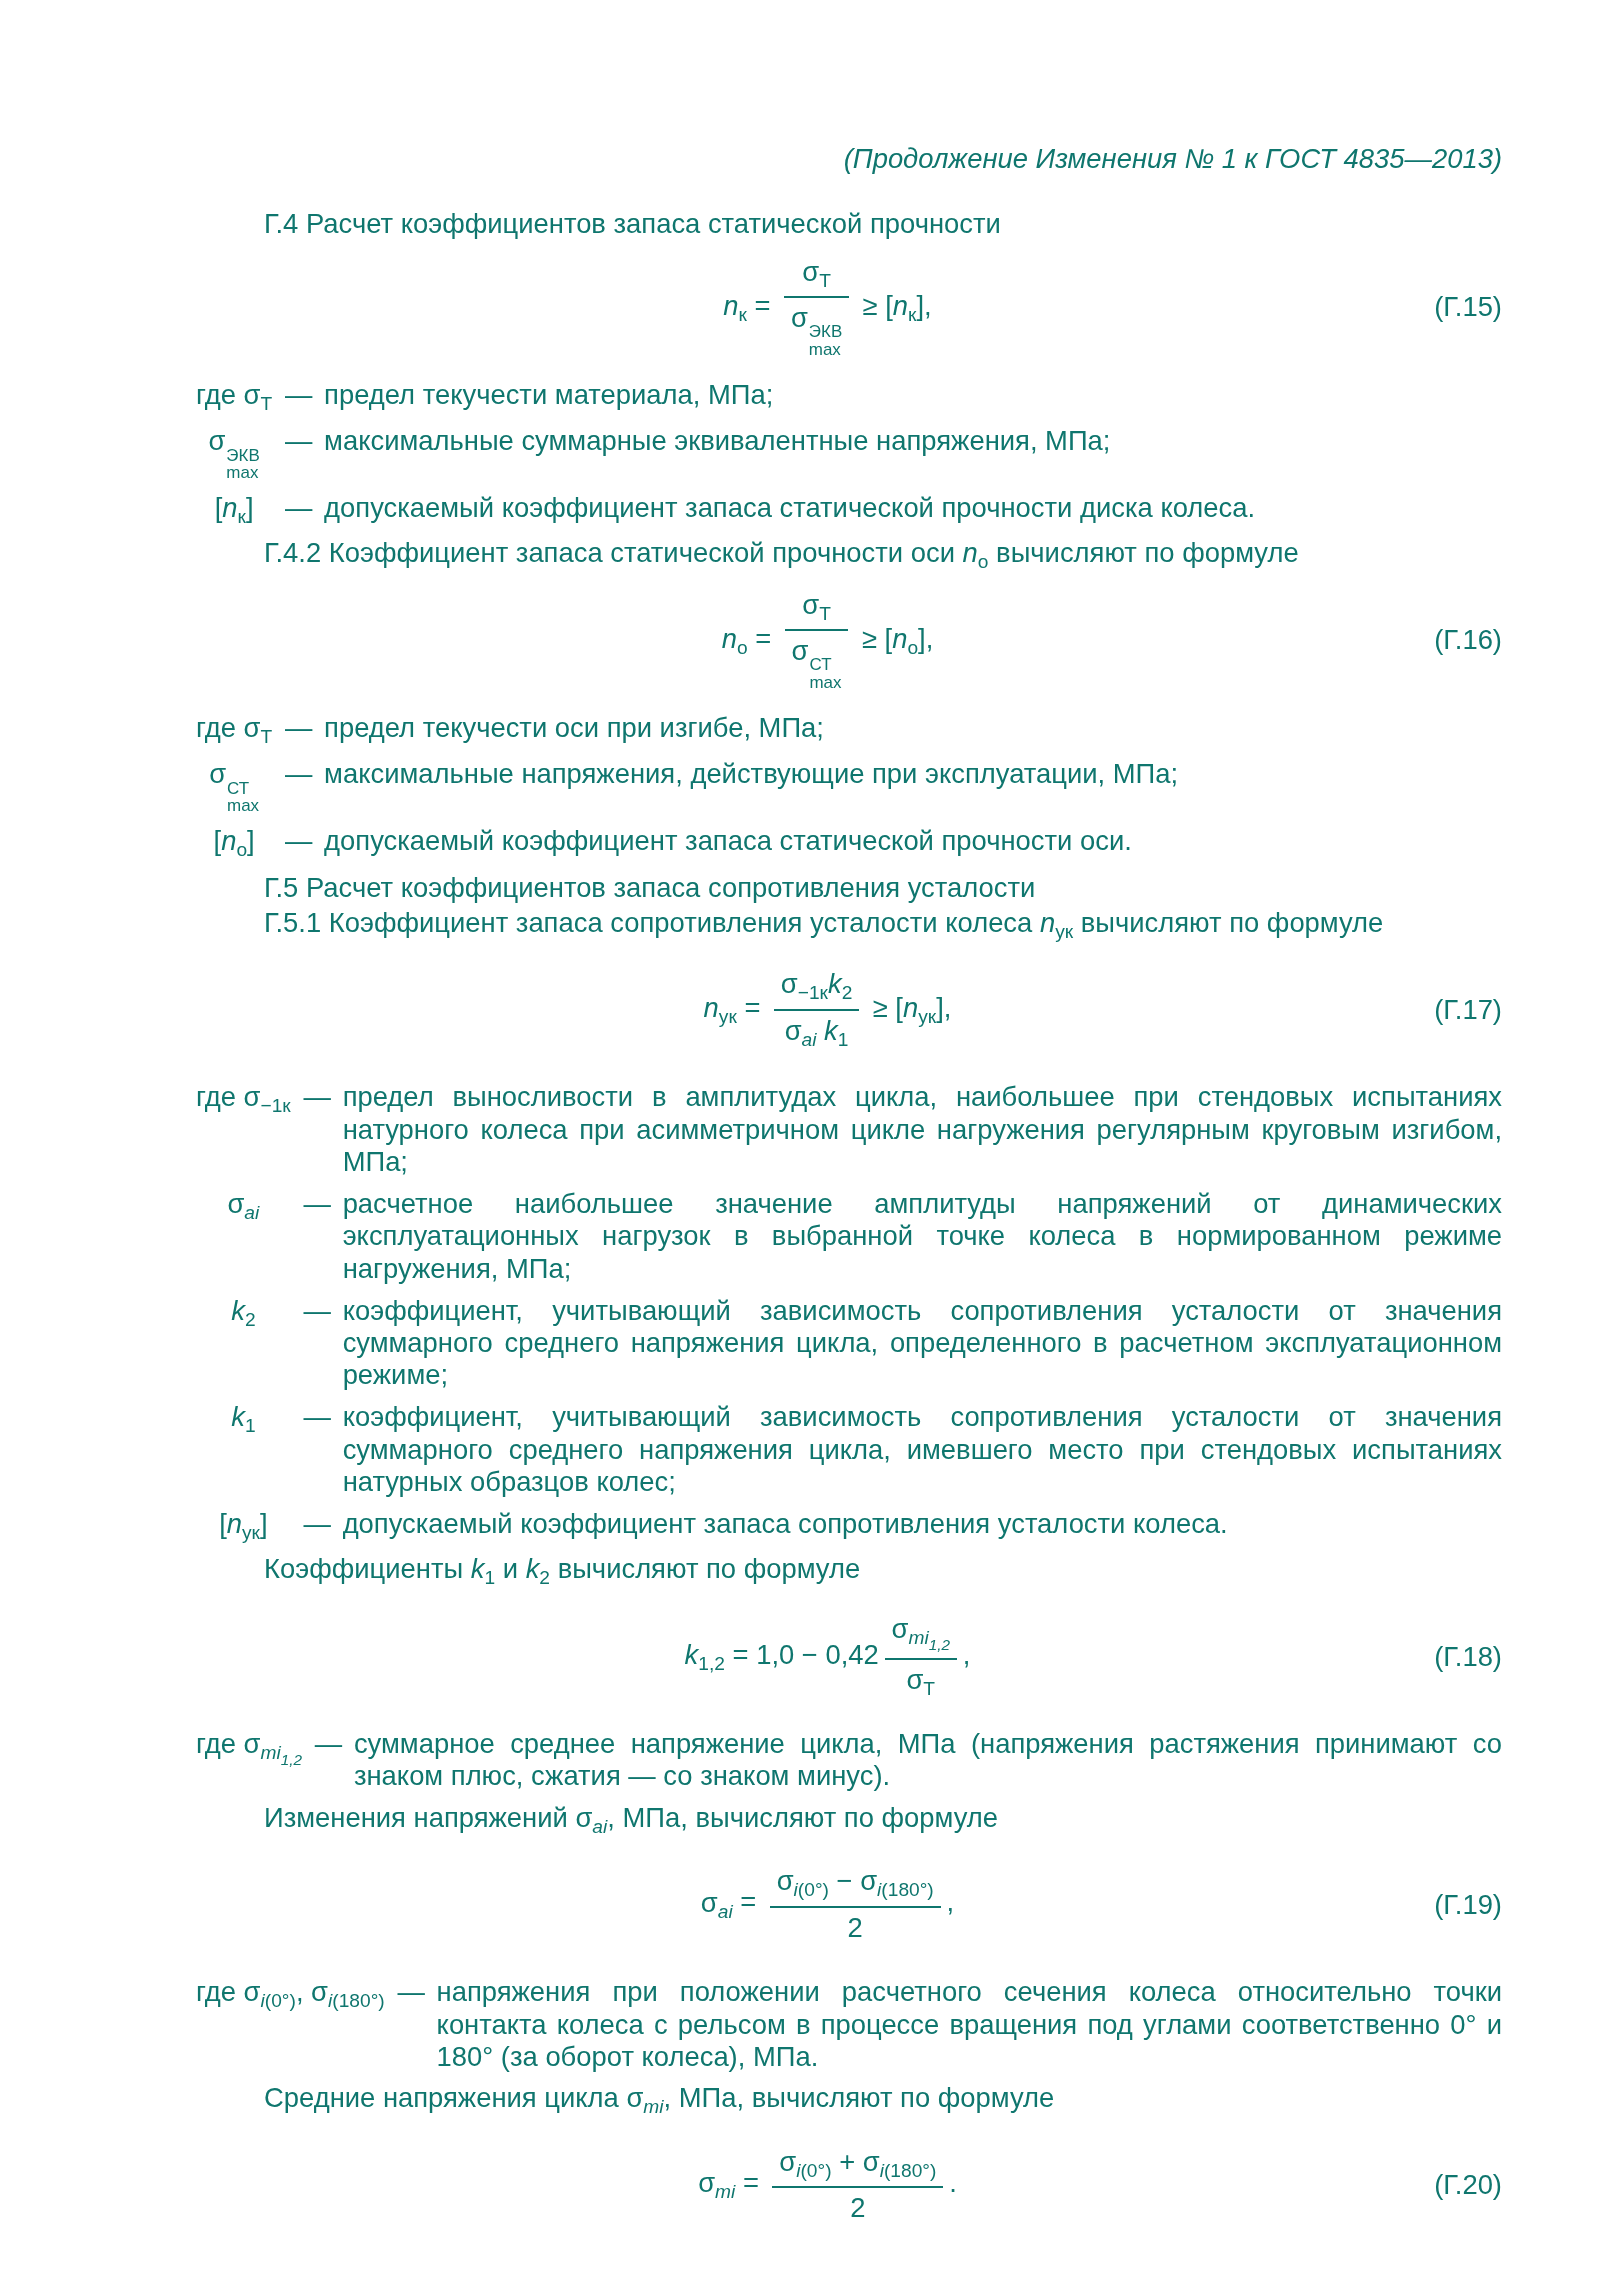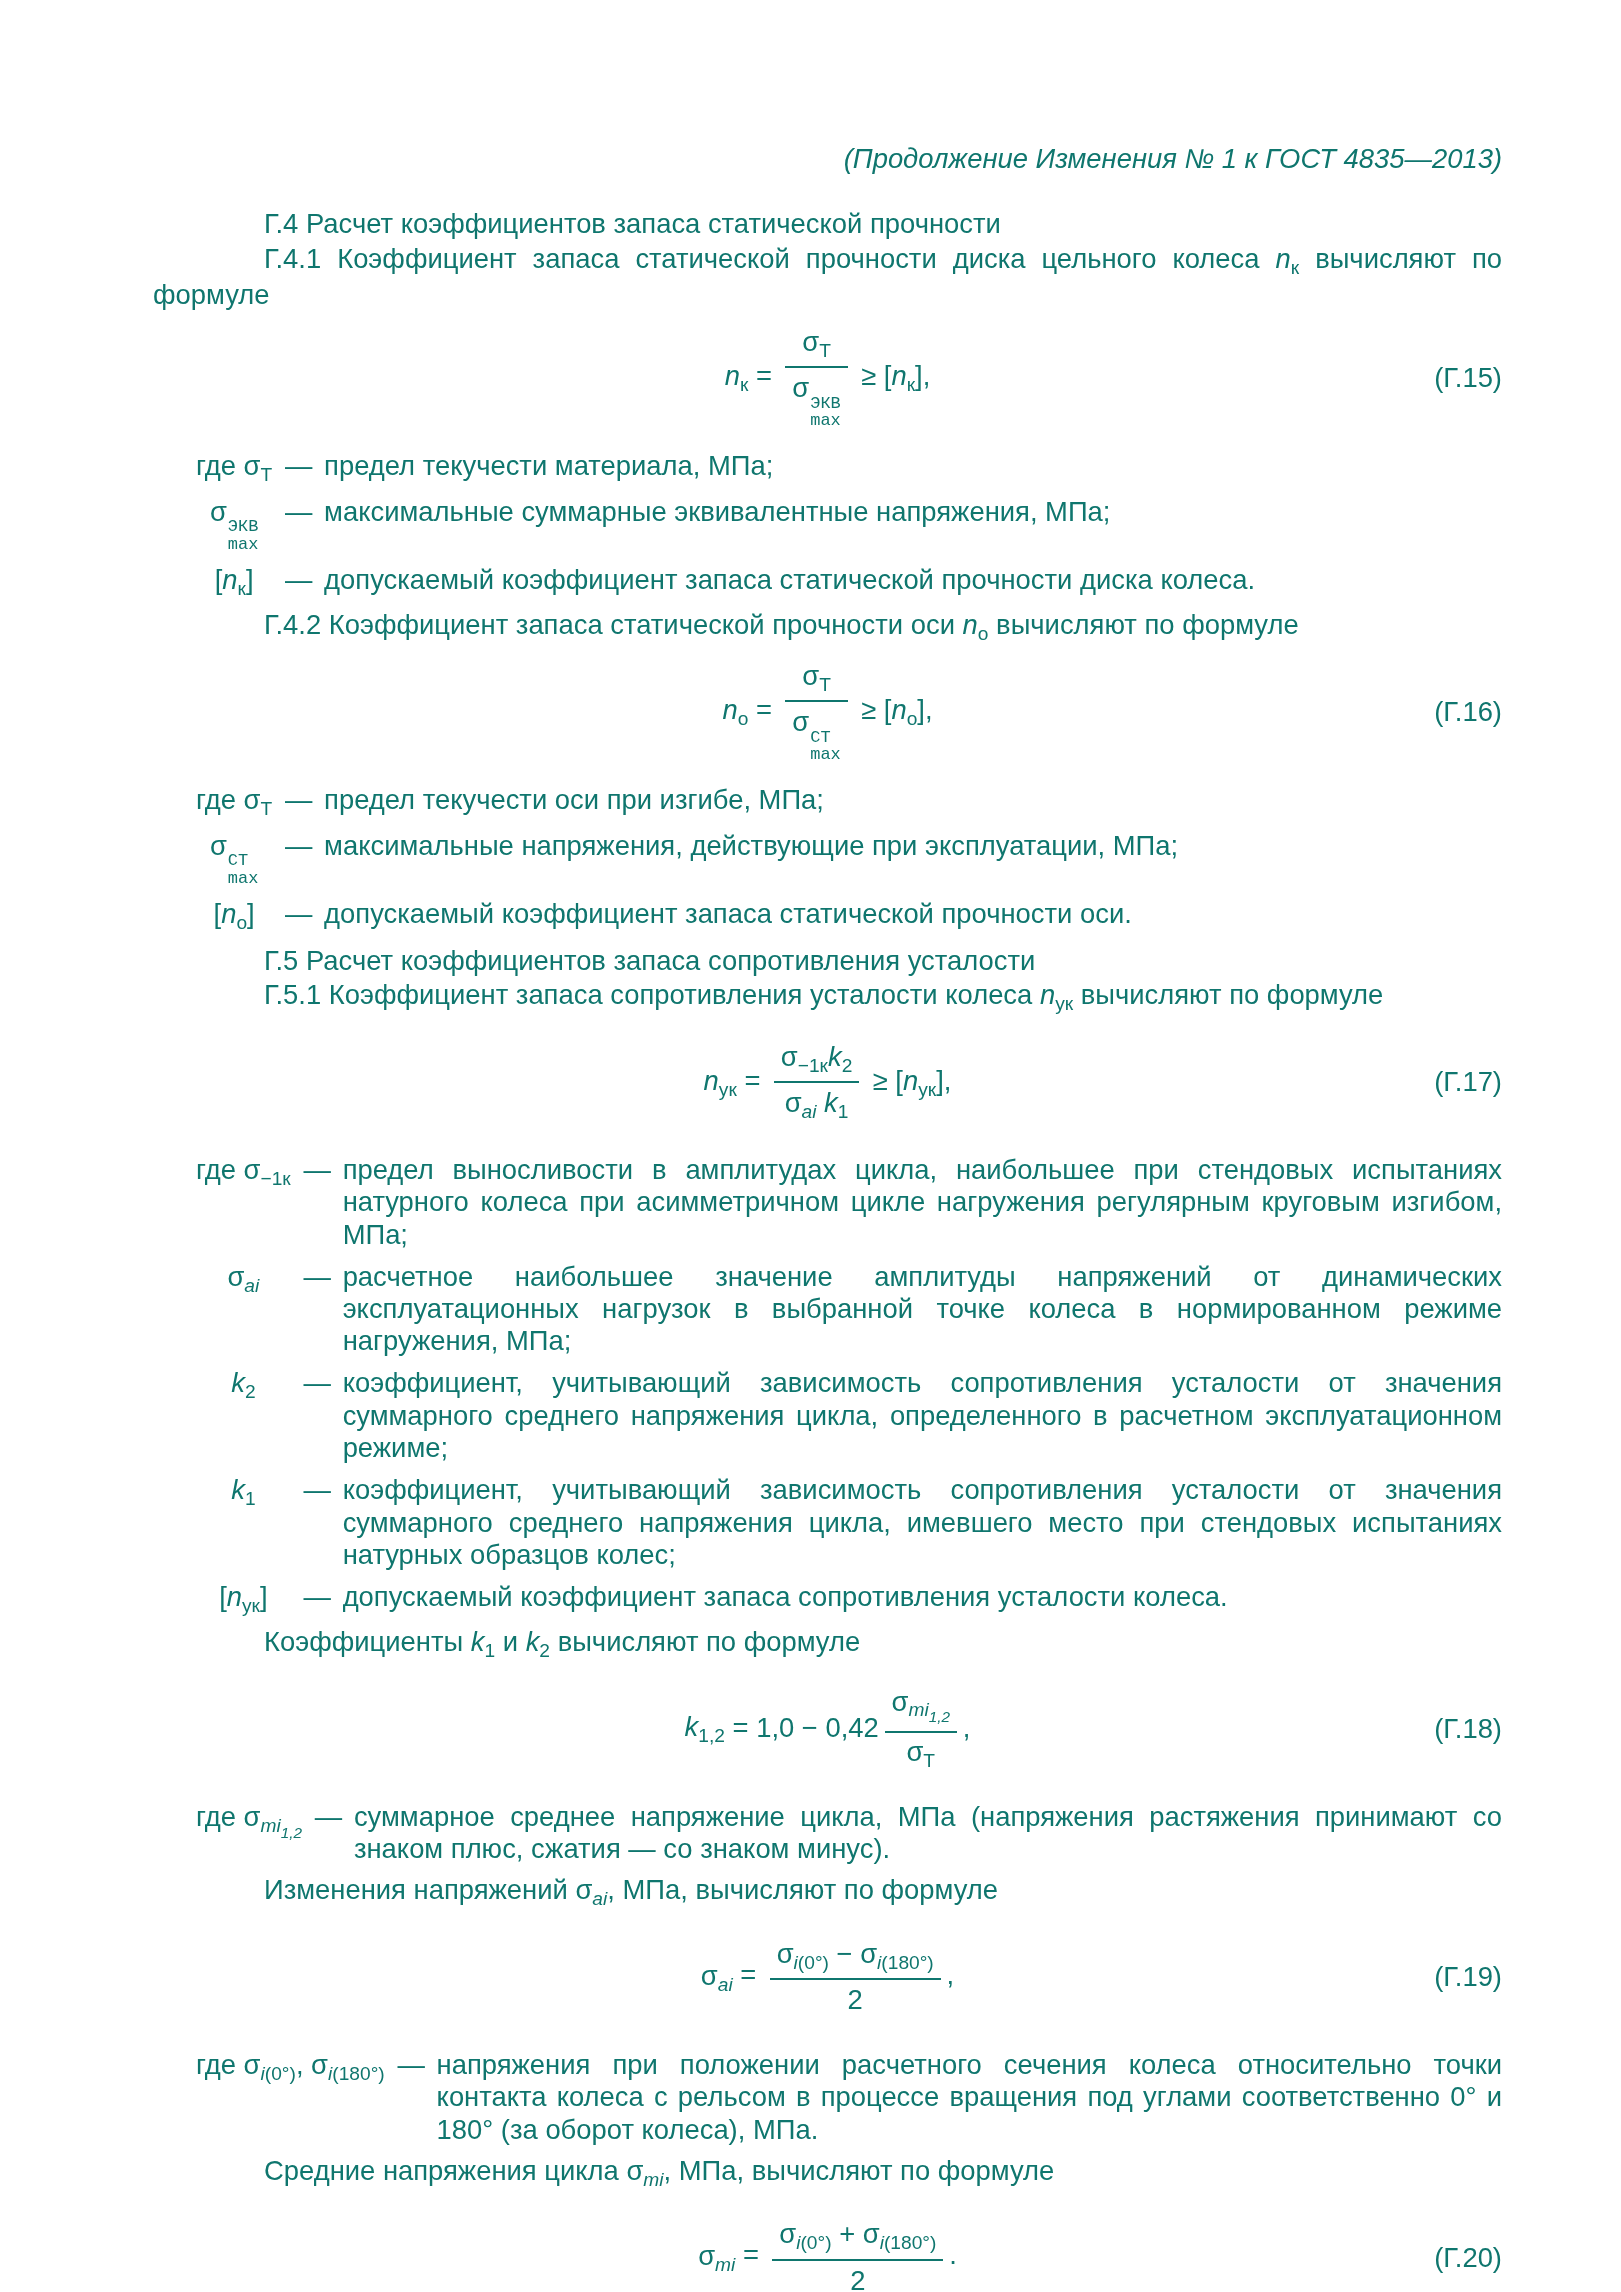--- a/index.html
+++ b/index.html
@@ -23,42 +23,41 @@
   .f-main { text-align: center; }
   .f-label { position: absolute; right: 0; top: 50%; transform: translateY(-50%); }
 
   .it { font-style: italic; }
 
   .ss  { font-size: 0.7em; vertical-align: -0.3em; }
   .ss2 { font-size: 0.8em; vertical-align: -0.4em; }
 
   .stack {
     display: inline-flex; flex-direction: column; align-items: flex-start;
-    font-size: 0.62em; line-height: 1.05; vertical-align: -0.62em; margin-left: 1px; font-family: Liberation Mono, monospace;
+    font-size: 0.62em; line-height: 1.05; vertical-align: -0.62em; margin-left: 1px;
   }
 
   .frac { display: inline-block; text-align: center; vertical-align: middle; margin: 0 5.9px; }
   .frac .num { display: block; border-bottom: 2px solid currentColor; padding: 0 6.9px 3.9px 6.9px; }
   .frac .den { display: block; padding: 3.9px 6.9px 0 6.9px; }
 
   .deflist { display: table; width: calc(100% - 43px); margin: 7.8px 0 3.9px 43px; border-collapse: collapse; }
   .defrow { display: table-row; }
   .def-term { display: table-cell; white-space: nowrap; text-align: center; vertical-align: top; padding: 4.9px 0 4.9px 0; }
   .def-dash { display: table-cell; vertical-align: top; padding: 4.9px 11.8px 0 12.7px; }
   .def-text { display: table-cell; width: 100%; text-align: justify; vertical-align: top; padding: 4.9px 0 4.9px 0; }
 </style>
 </head>
 <body>
 
 <div class="page">
   <div class="content">
     <div class="doc-header">(Продолжение Изменения № 1 к ГОСТ 4835—2013)</div>
     <div id="blocks">
         <div class="heading"><span class="seg"><span>Г.4 Расчет коэффициентов запаса статической прочности</span></span></div>
-        <div class="para"><span class="seg"><span>Г.4.1 Коэффициент запаса статической прочности диска цельного колеса </span></span><span class="seg"><span class="it">n</span><span class="ss">к</span></span><span class="seg"><span> вычисляют по формуле</span></span></div>
         <div class="formula-row">
           <span class="f-main"><span class="seg"><span class="it">n</span><span class="ss">к</span></span><span class="seg"><span> = </span></span><span class="frac"><span class="num"><span class="seg"><span>σ</span><span class="ss">Т</span></span></span><span class="den"><span class="seg"><span>σ</span><span class="stack">
                     <span class="s-sup">ЭКВ</span>
                     <span class="s-sub">max</span>
                   </span></span></span></span><span class="seg"><span> ≥ [</span></span><span class="seg"><span class="it">n</span><span class="ss">к</span></span><span class="seg"><span>],</span></span></span>
           <span class="f-label">(Г.15)</span>
         </div>
         <div class="deflist">
           <span class="defrow">
             <span class="def-term"><span>где </span><span class="seg"><span>σ</span><span class="ss">Т</span></span></span>

